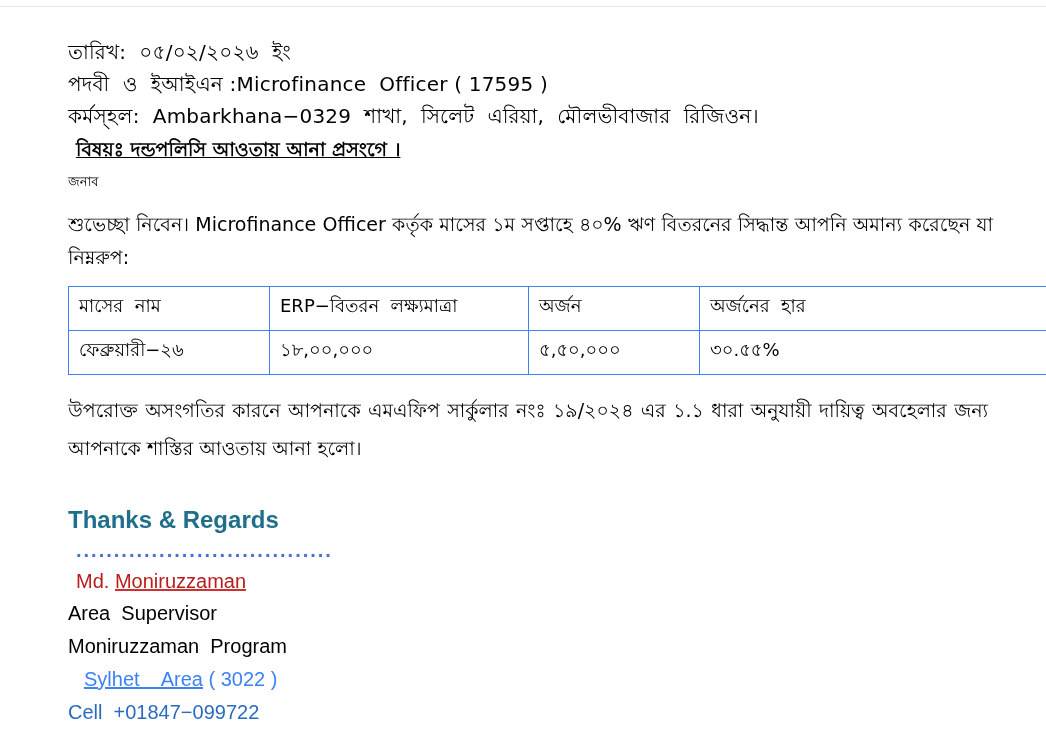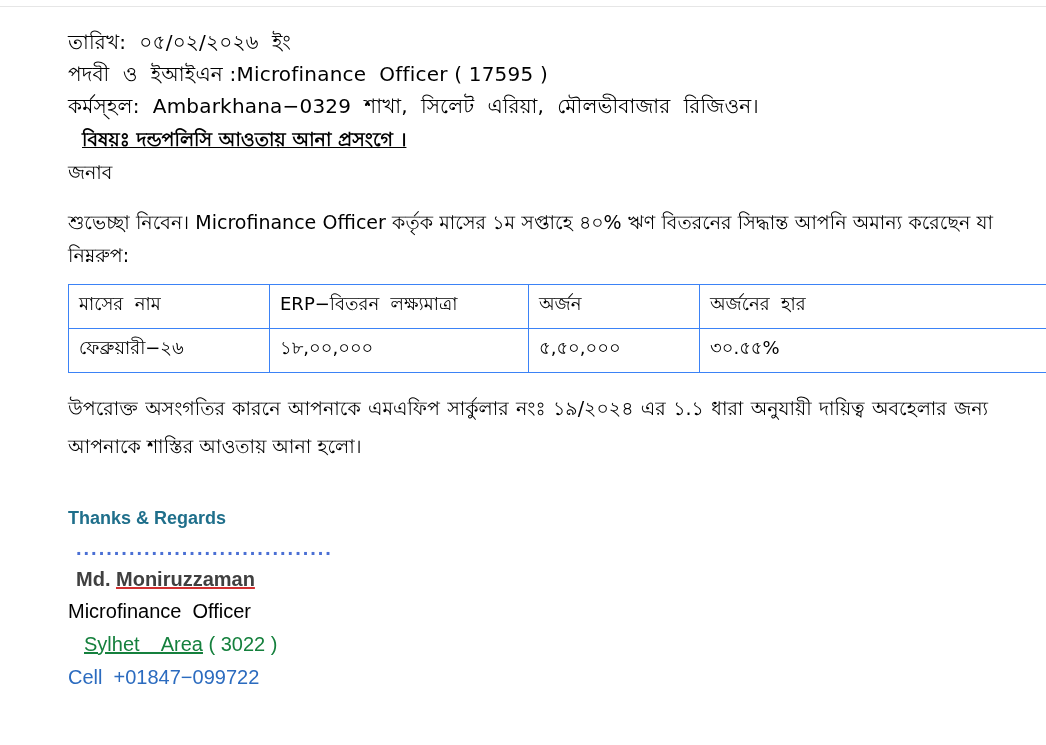--- a/index.html
+++ b/index.html
@@ -12,54 +12,54 @@
     background: #ffffff;
     font-family: "Liberation Sans", "DejaVu Sans", sans-serif;
     color: #000000;
     overflow: hidden;
   }
   .page {
     position: relative;
     width: 986px;
     height: 745px;
     box-sizing: border-box;
-    padding: 26px 40px 0 68px;
+    padding: 36px 40px 0 68px;
   }
   .line {
     font-size: 21px;
     line-height: 32px;
     white-space: pre;
     letter-spacing: 0.2px;
   }
   .line.bn {
     font-family: "DejaVu Sans", sans-serif;
     font-size: 20px;
   }
   .subject {
     font-family: "DejaVu Sans", sans-serif;
     font-size: 19px;
     font-weight: bold;
     text-decoration: underline;
     line-height: 34px;
-    margin-left: 14px;
+    margin-left: 8px;
     white-space: pre;
   }
   .salutation {
     font-family: "DejaVu Sans", sans-serif;
-    font-size: 19px;
+    font-size: 13px;
     line-height: 32px;
     white-space: pre;
   }
   .para {
     font-family: "DejaVu Sans", sans-serif;
     font-size: 19px;
     line-height: 33px;
     text-align: justify;
     width: 925px;
-    margin-top: 18px;
+    margin-top: 10px;
   }
   table.report {
     border-collapse: collapse;
     margin-top: 12px;
     width: 925px;
     table-layout: fixed;
   }
   table.report td, table.report th {
     border: 1px solid #3b82f6;
     font-family: "DejaVu Sans", sans-serif;
@@ -82,35 +82,35 @@
     text-align: justify;
     width: 920px;
     margin-top: 16px;
   }
   .signoff {
     margin-top: 38px;
   }
   .thanks {
     color: #1f6f8b;
     font-weight: bold;
-    font-size: 18px;
+    font-size: 24px;
     font-family: "Liberation Sans", sans-serif;
     line-height: 30px;
   }
   .dots {
     color: #4a6fd4;
     font-size: 20px;
     letter-spacing: 2px;
     font-weight: bold;
     line-height: 30px;
     margin-left: 8px;
   }
   .name {
-    color: #404040;
-    font-weight: bold;
+    color: #b91c1c;
+    font-weight: normal;
     font-size: 20px;
     line-height: 32px;
     margin-left: 8px;
     white-space: pre;
   }
   .name .underline-red {
     text-decoration: underline;
     text-decoration-color: #d03030;
     text-decoration-style: solid;
   }
@@ -118,21 +118,21 @@
     font-size: 20px;
     line-height: 33px;
     white-space: pre;
     color: #000000;
   }
   .area-link {
     margin-left: 16px;
     font-size: 20px;
     line-height: 33px;
     white-space: pre;
-    color: #15803d;
+    color: #3b82f6;
   }
   .area-link .u {
     text-decoration: underline;
   }
   .cell {
     color: #2b6bbf;
     font-size: 20px;
     line-height: 33px;
     white-space: pre;
   }
@@ -179,17 +179,18 @@
       </tr>
     </tbody>
   </table>
 
   <div class="para2">উপরোক্ত  অসংগতির  কারনে  আপনাকে  এমএফিপ  সার্কুলার  নংঃ  ১৯/২০২৪  এর  ১.১  ধারা  অনুযায়ী  দায়িত্ব  অবহেলার  জন্য  আপনাকে  শাস্তির  আওতায়  আনা  হলো।</div>
 
   <div class="signoff">
     <div class="thanks">Thanks &amp; Regards</div>
     <div class="dots">..................................</div>
     <div class="name"><span>Md. </span><span class="underline-red">Moniruzzaman</span></div>
-    <div class="role">Microfinance  Officer</div>
+    <div class="role">Area  Supervisor</div>
+    <div class="role">Moniruzzaman  Program</div>
     <div class="area-link"><span class="u">Sylhet    Area</span><span> ( 3022 )</span></div>
     <div class="cell">Cell  +01847−099722</div>
   </div>
 </div>
 
 </body></html>

